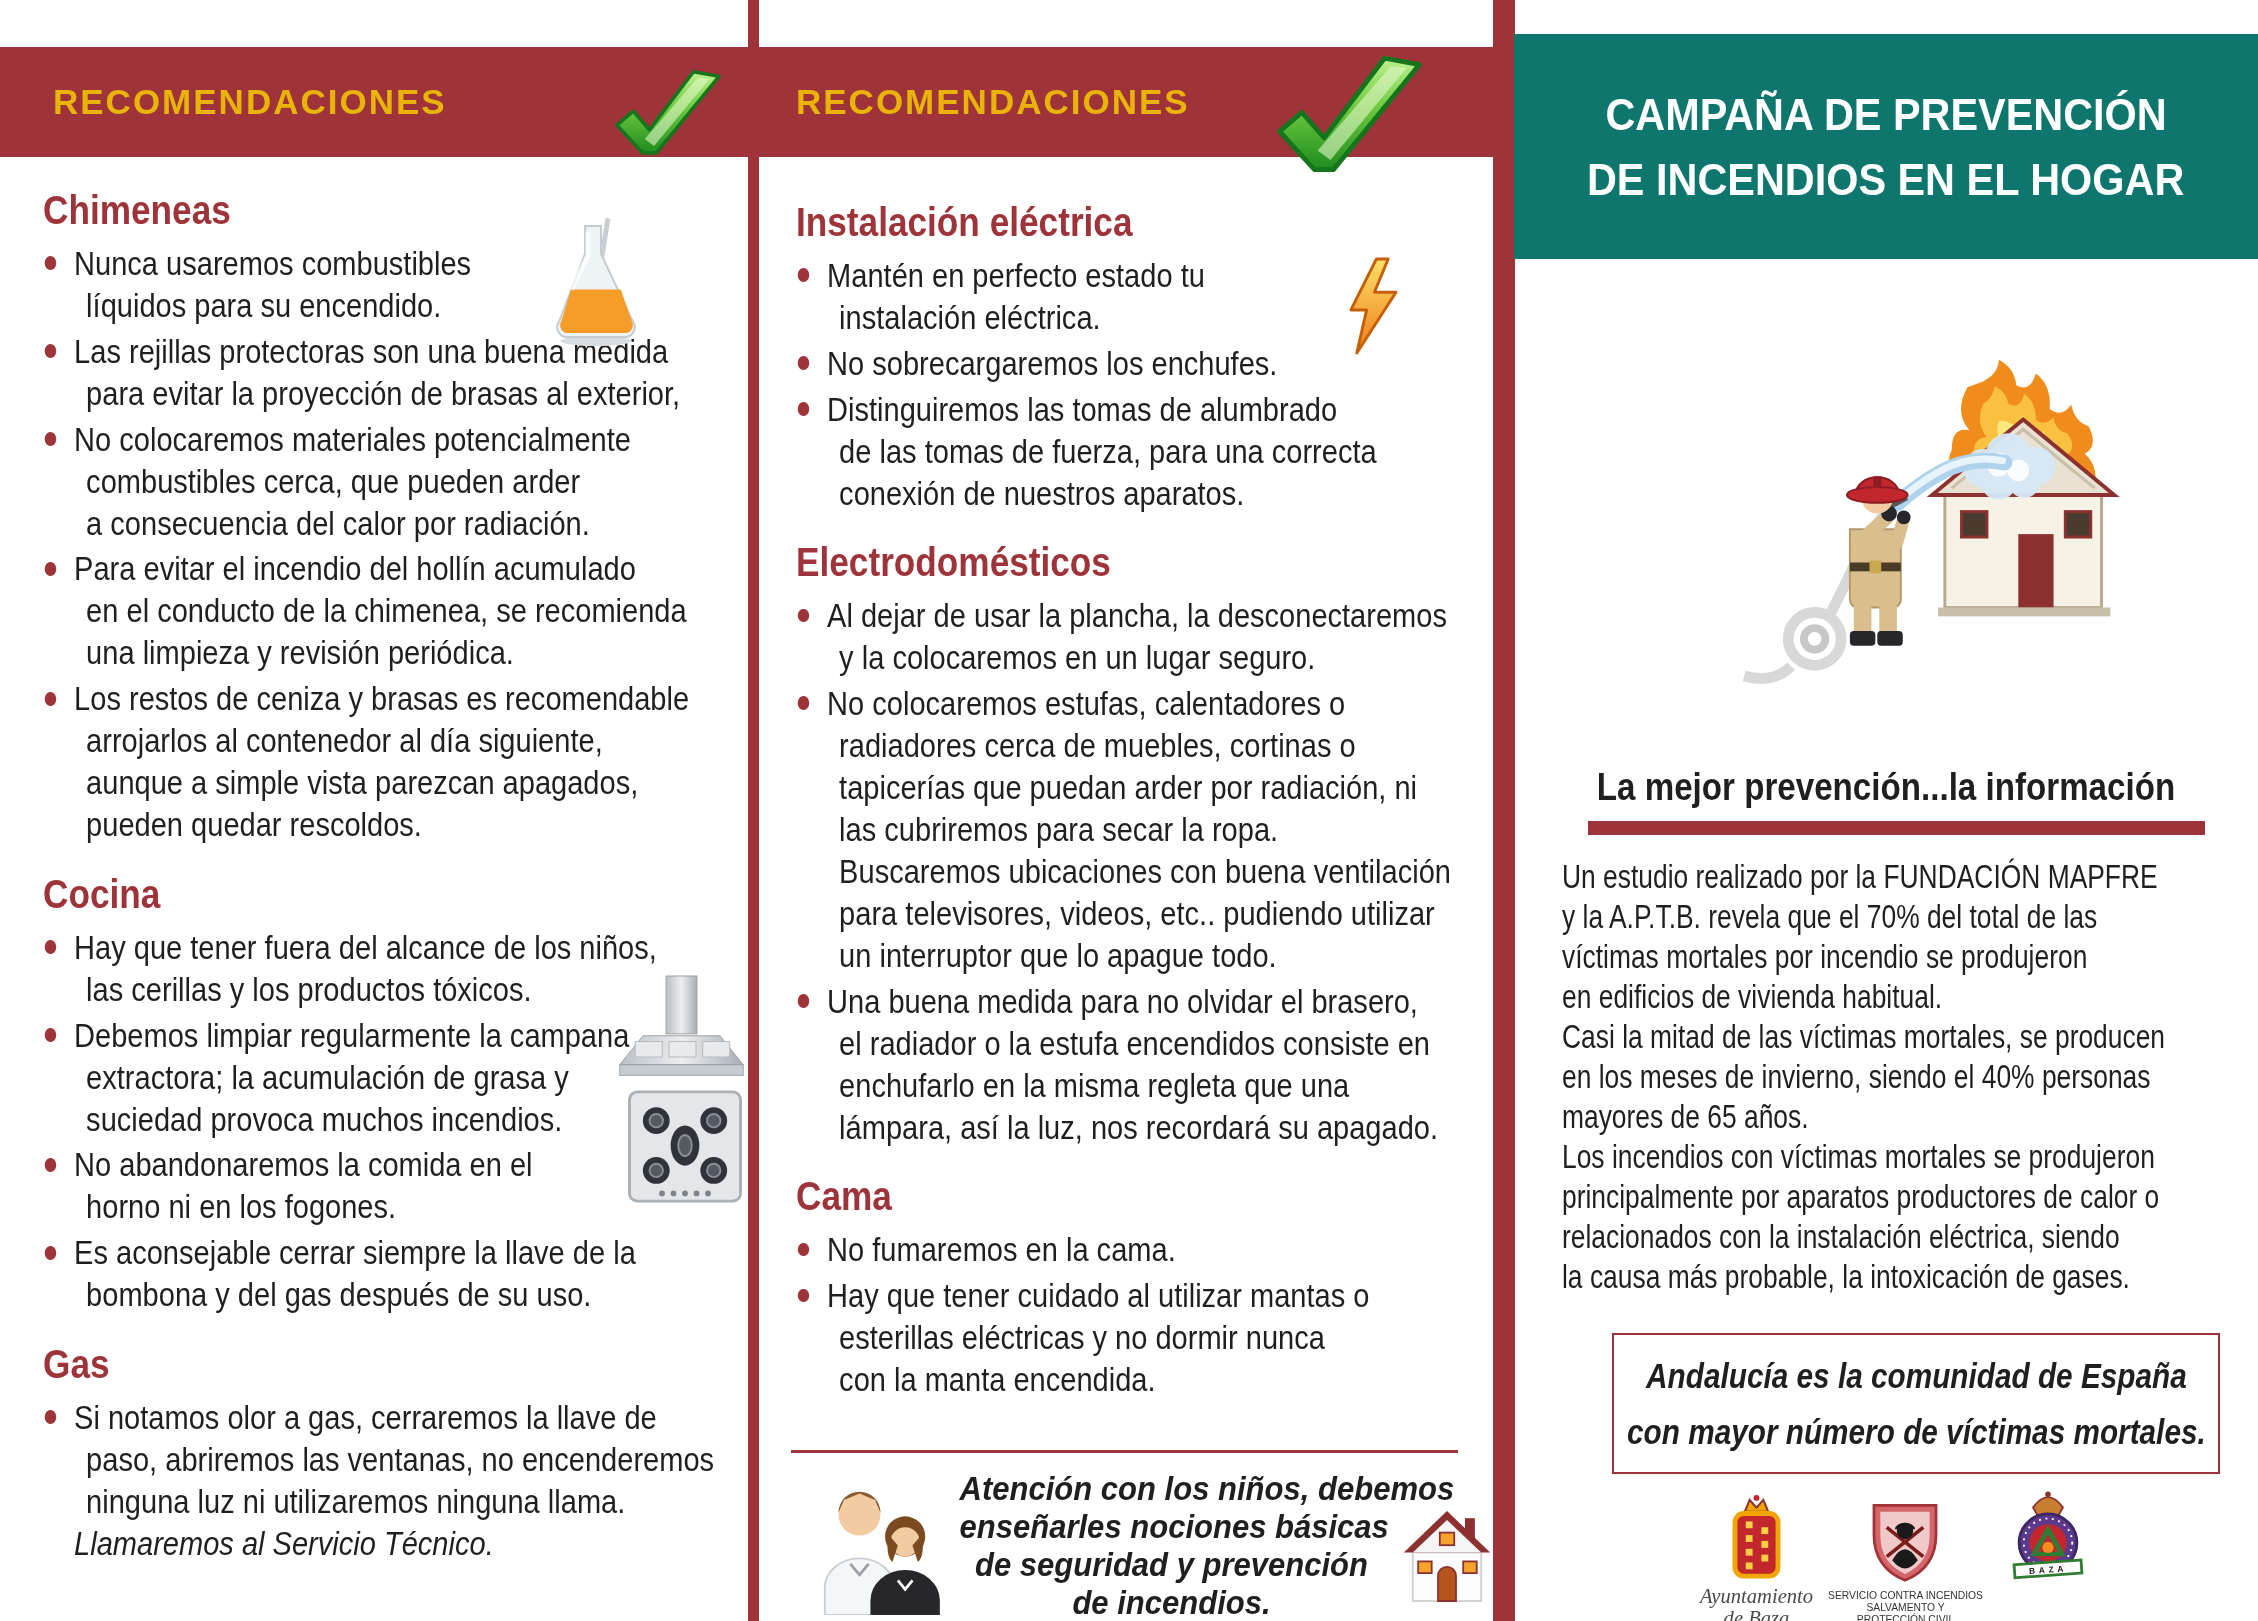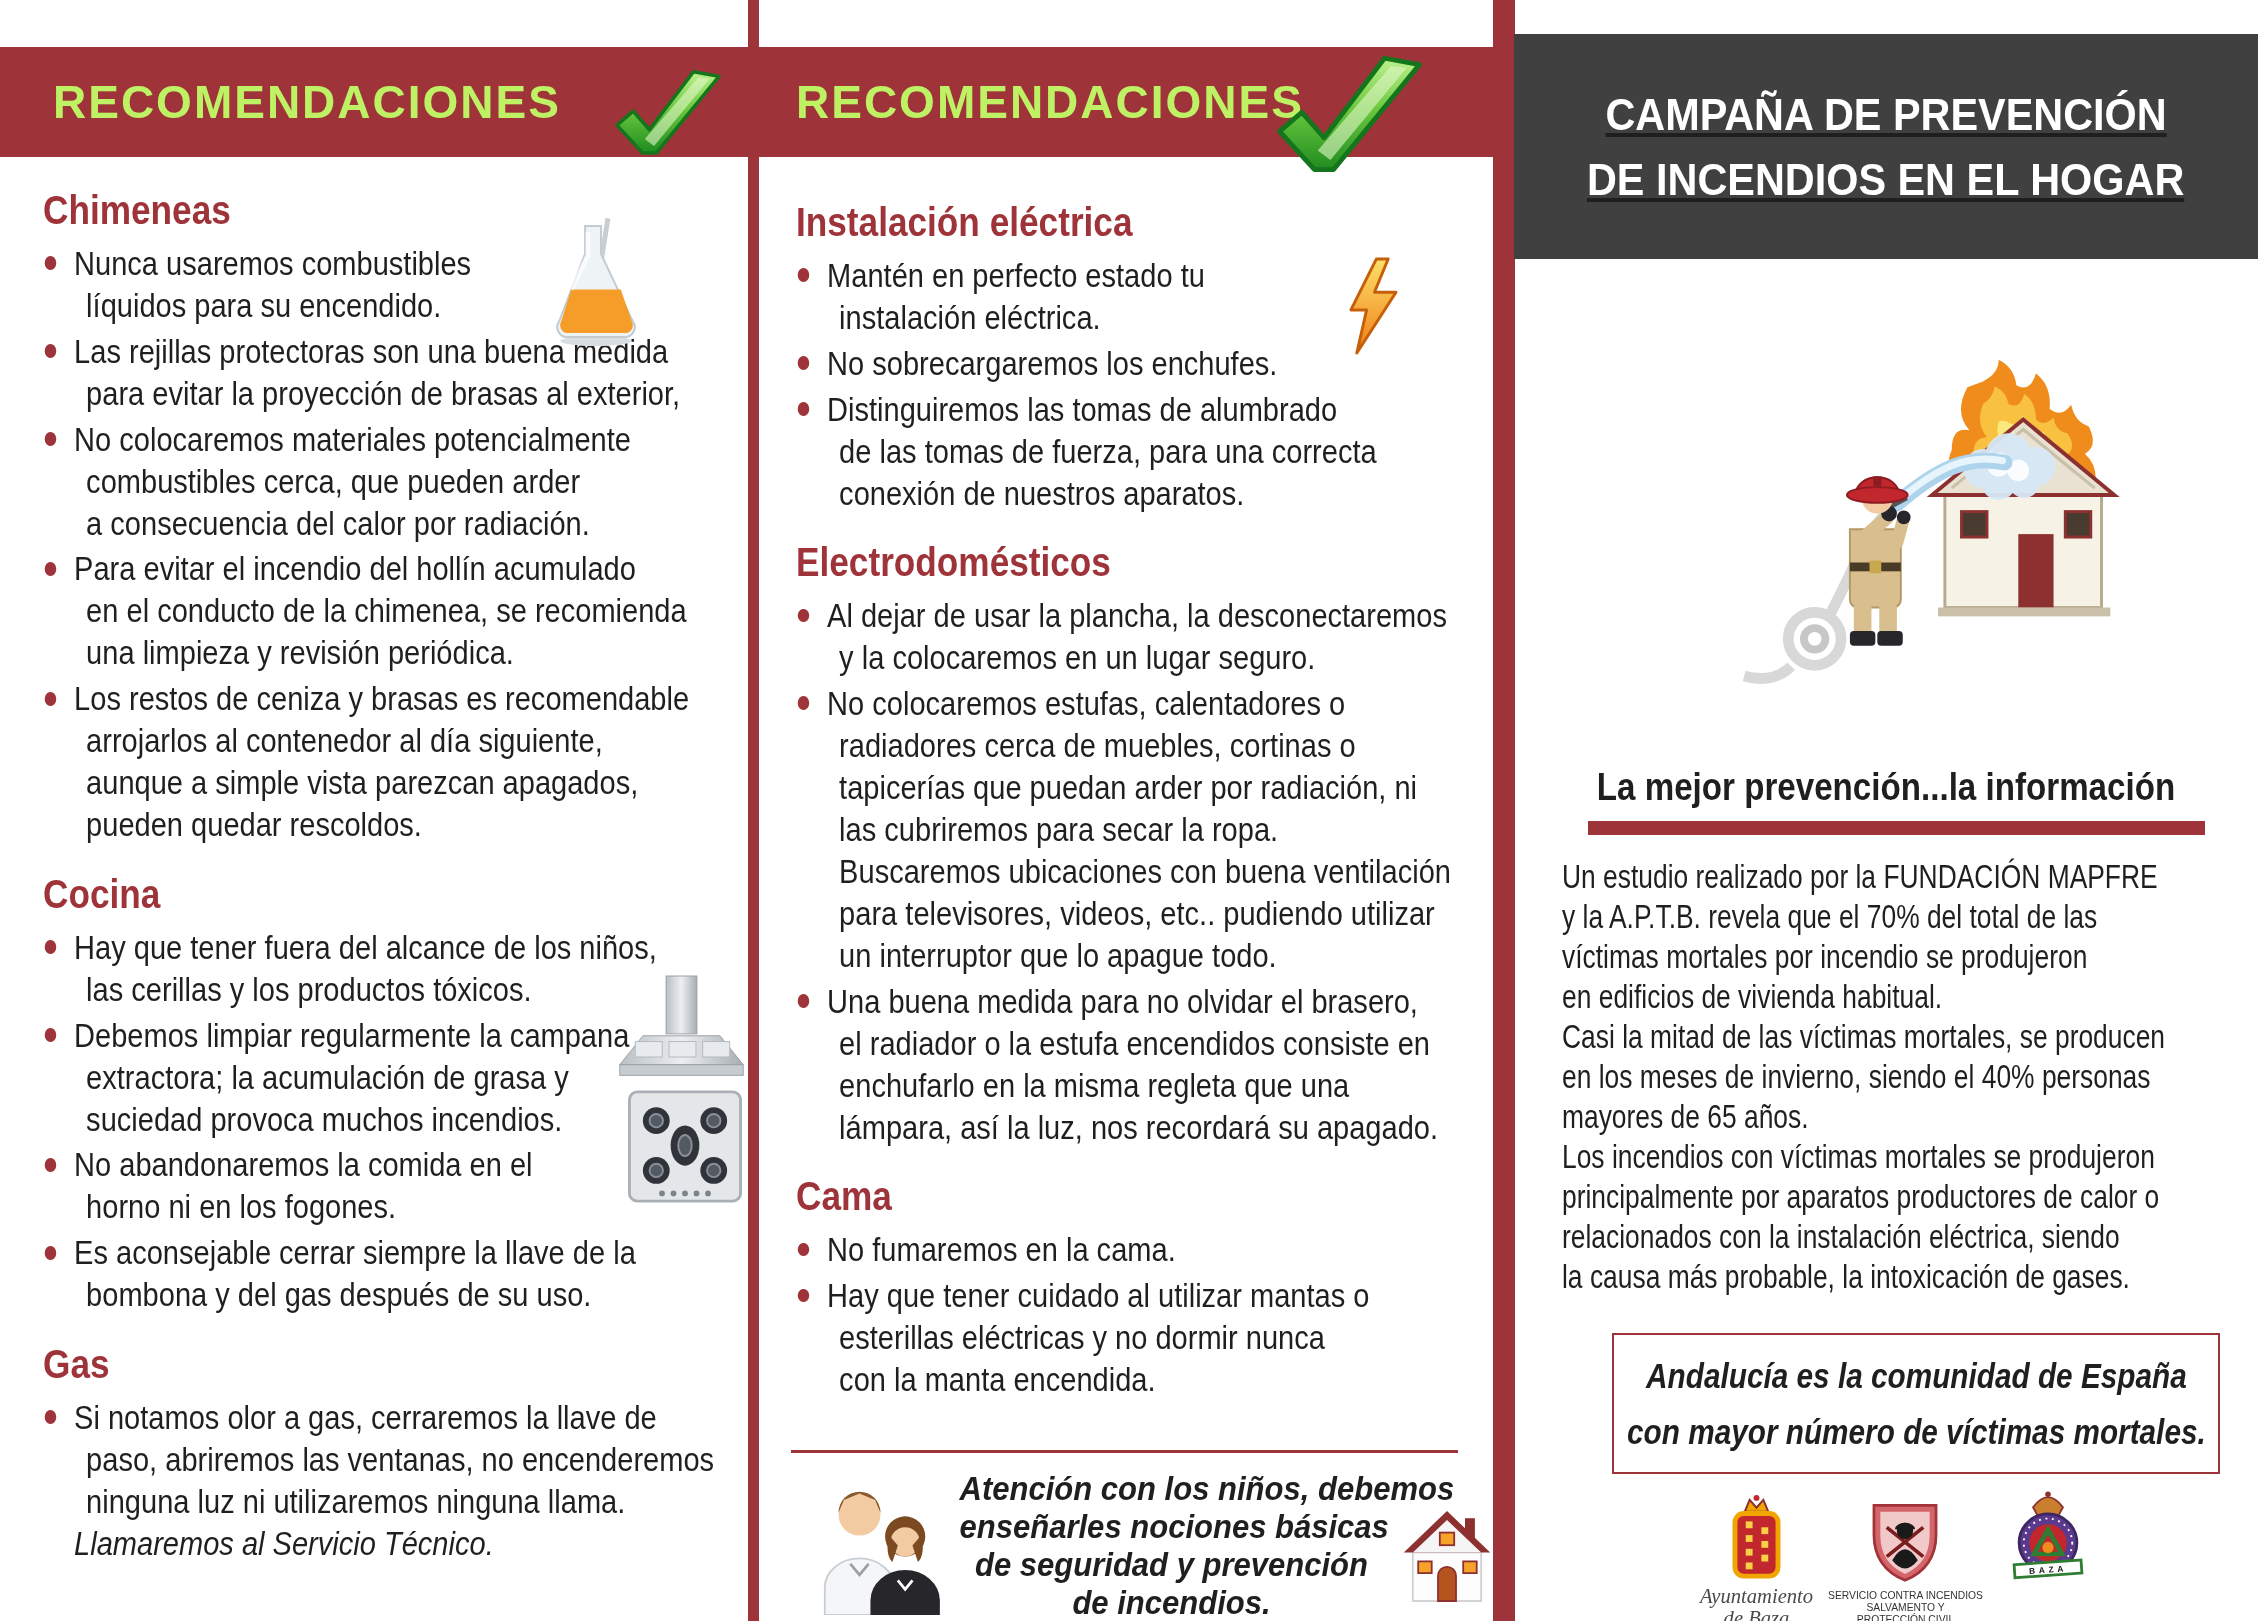--- a/index.html
+++ b/index.html
@@ -6,24 +6,24 @@
   .page{position:relative;width:2258px;height:1621px;background:#fff;overflow:hidden;
         font-family:"Liberation Sans","DejaVu Sans",sans-serif;color:#1f1f1f;}
   .vbar{position:absolute;top:0;height:1621px;background:#9e3439;}
   #vbar1{left:748px;width:10.8px;}
   #vbar2{left:1493px;width:21.6px;}
 
   
   .hdr{position:absolute;background:#9e3439;display:flex;align-items:center;}
   .hdr-left{left:0;top:47px;width:748px;height:110px;}
   .hdr-mid{left:759px;top:47px;width:734px;height:110px;}
-  .hdr-label{color:#bef264;font-weight:700;font-size:46px;letter-spacing:2px;padding-left:53px;}
+  .hdr-label{color:#eab308;font-weight:700;font-size:35px;letter-spacing:2px;padding-left:53px;}
   .hdr-mid .hdr-label{padding-left:37px;}
-  .hdr-right{position:absolute;left:1514px;top:34px;width:744px;height:225px;background:#404040;
-             display:flex;flex-direction:column;align-items:center;justify-content:center;text-decoration:underline;}
+  .hdr-right{position:absolute;left:1514px;top:34px;width:744px;height:225px;background:#0f766e;
+             display:flex;flex-direction:column;align-items:center;justify-content:center;}
   .hdr-right span{display:block;color:#fff;font-weight:700;font-size:45px;line-height:65px;
                   transform:scaleX(.92);transform-origin:center;white-space:pre;}
 
   .check{position:absolute;}
   #chk-left{left:610px;top:52px;width:116px;height:123px;}
   #chk-mid{left:1270px;top:47px;width:159px;height:137px;}
 
   
   .content{position:absolute;transform:scaleX(.88);transform-origin:left top;}
   #content-left{left:43px;top:188px;width:794px;}

